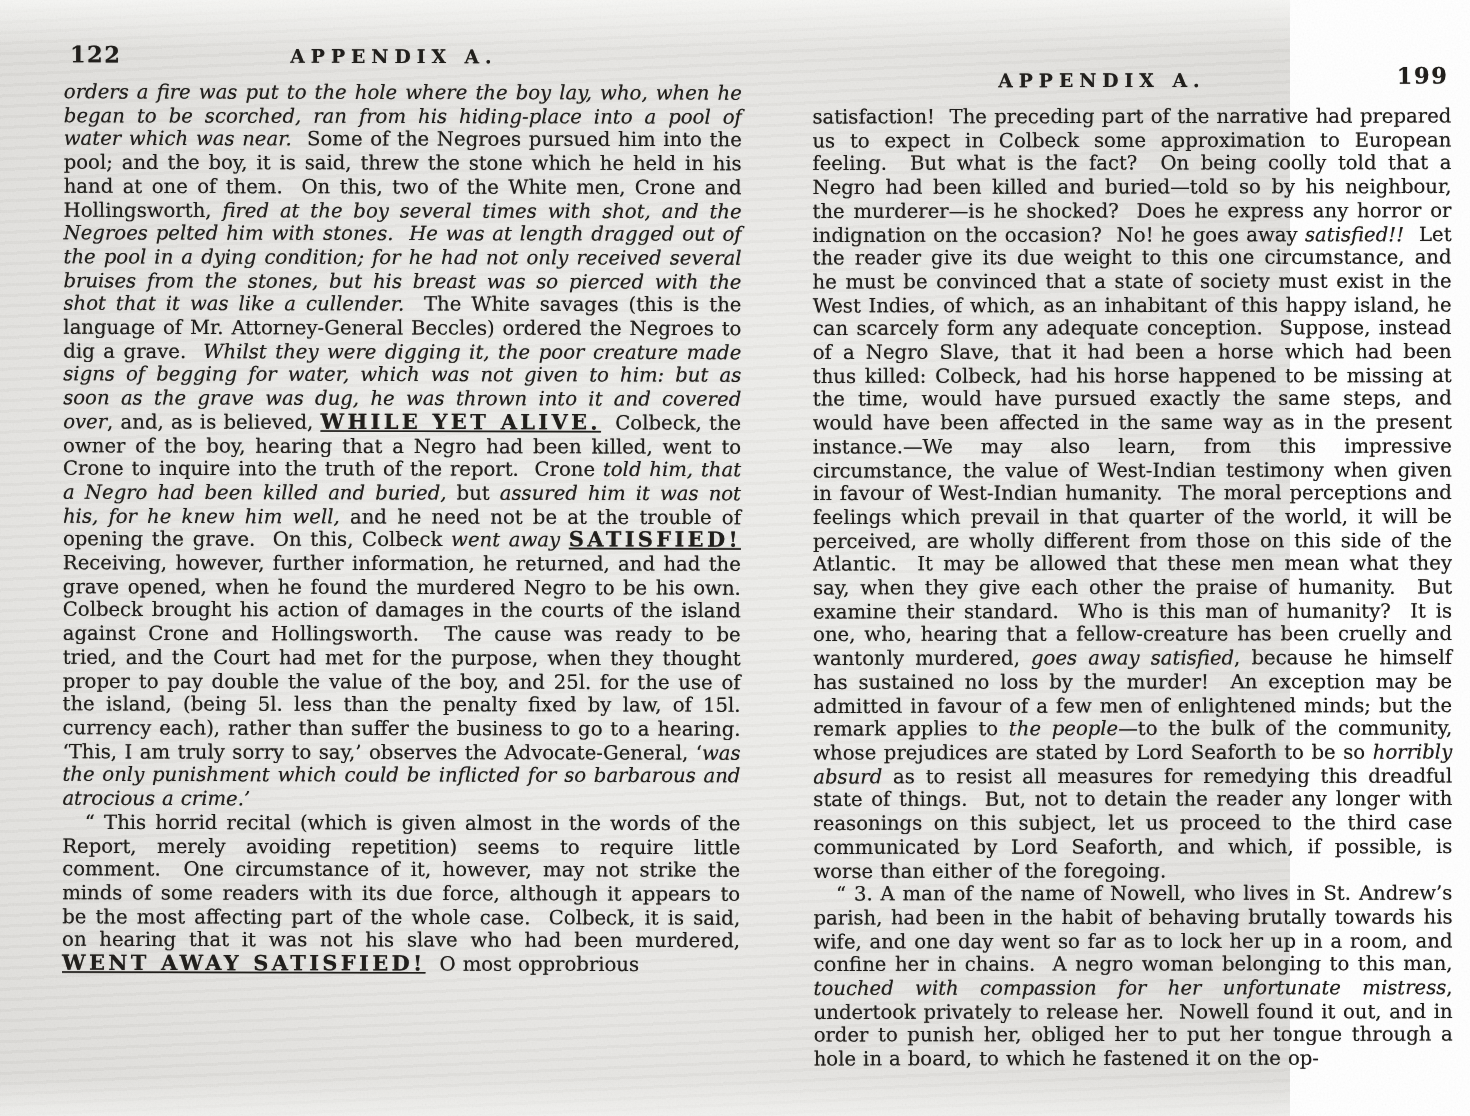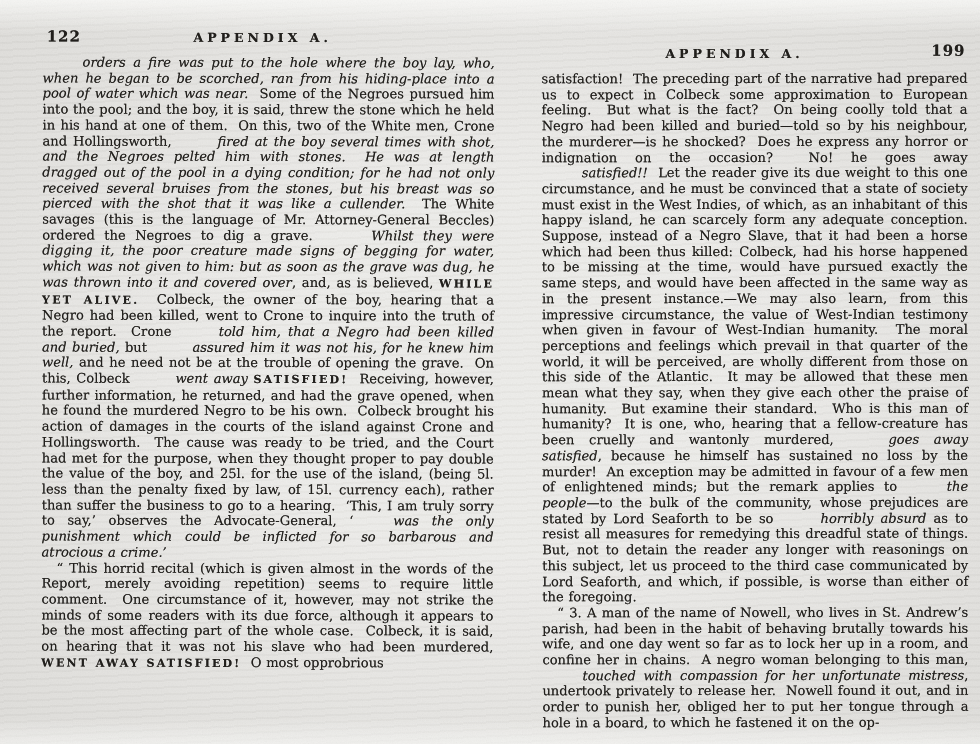--- a/index.html
+++ b/index.html
@@ -3,21 +3,21 @@
 <meta charset="utf-8">
 <style>
   html, body { margin: 0; padding: 0; }
   body {
     width: 980px; height: 744px;
     font-family: "DejaVu Serif", "Liberation Serif", serif;
     overflow: hidden;
   }
   #scan {
     position: relative;
-    width: 980px; height: 744px;
+    width: 860px; height: 744px;
     background:
       linear-gradient(180deg, rgba(248,248,246,0.9) 0px, rgba(248,248,246,0) 34px),
       linear-gradient(0deg, rgba(246,246,244,0.7) 0px, rgba(246,246,244,0) 26px),
       radial-gradient(ellipse at 50% 50%, rgba(255,255,255,0.20) 35%, rgba(90,88,84,0.07) 100%),
       repeating-linear-gradient(177.5deg, rgba(120,118,110,0.055) 0px, rgba(120,118,110,0.055) 2px, rgba(0,0,0,0) 2px, rgba(0,0,0,0) 7px),
       #e9e8e5;
   }
   .noise-layer {
     position: absolute; left: 0; top: 0;
     pointer-events: none;
@@ -56,25 +56,26 @@
   .page-body { margin-top: 7px; }
   .page-body p {
     margin: 0;
     font-size: 13.1px;
     line-height: 15.7px;
     text-align: justify;
     white-space: pre-wrap;
     word-spacing: 0.04em;
   }
   .page-body p.indent { text-indent: 15px; }
-  .seg-italic { font-style: italic; margin-left: 40px; }
+  .seg-italic { font-style: italic; }
   .seg-smallcaps {
-    font-size: 11px;
+    font-size: 14px;
     letter-spacing: 2.2px;
     font-weight: 600;
+    text-decoration: underline;
   }
 </style>
 </head>
 <body>
 
 <div id="scan">
 
   <div class="page" id="page-left">
     <div class="page-header">
       <span class="page-number num-left">122</span>

